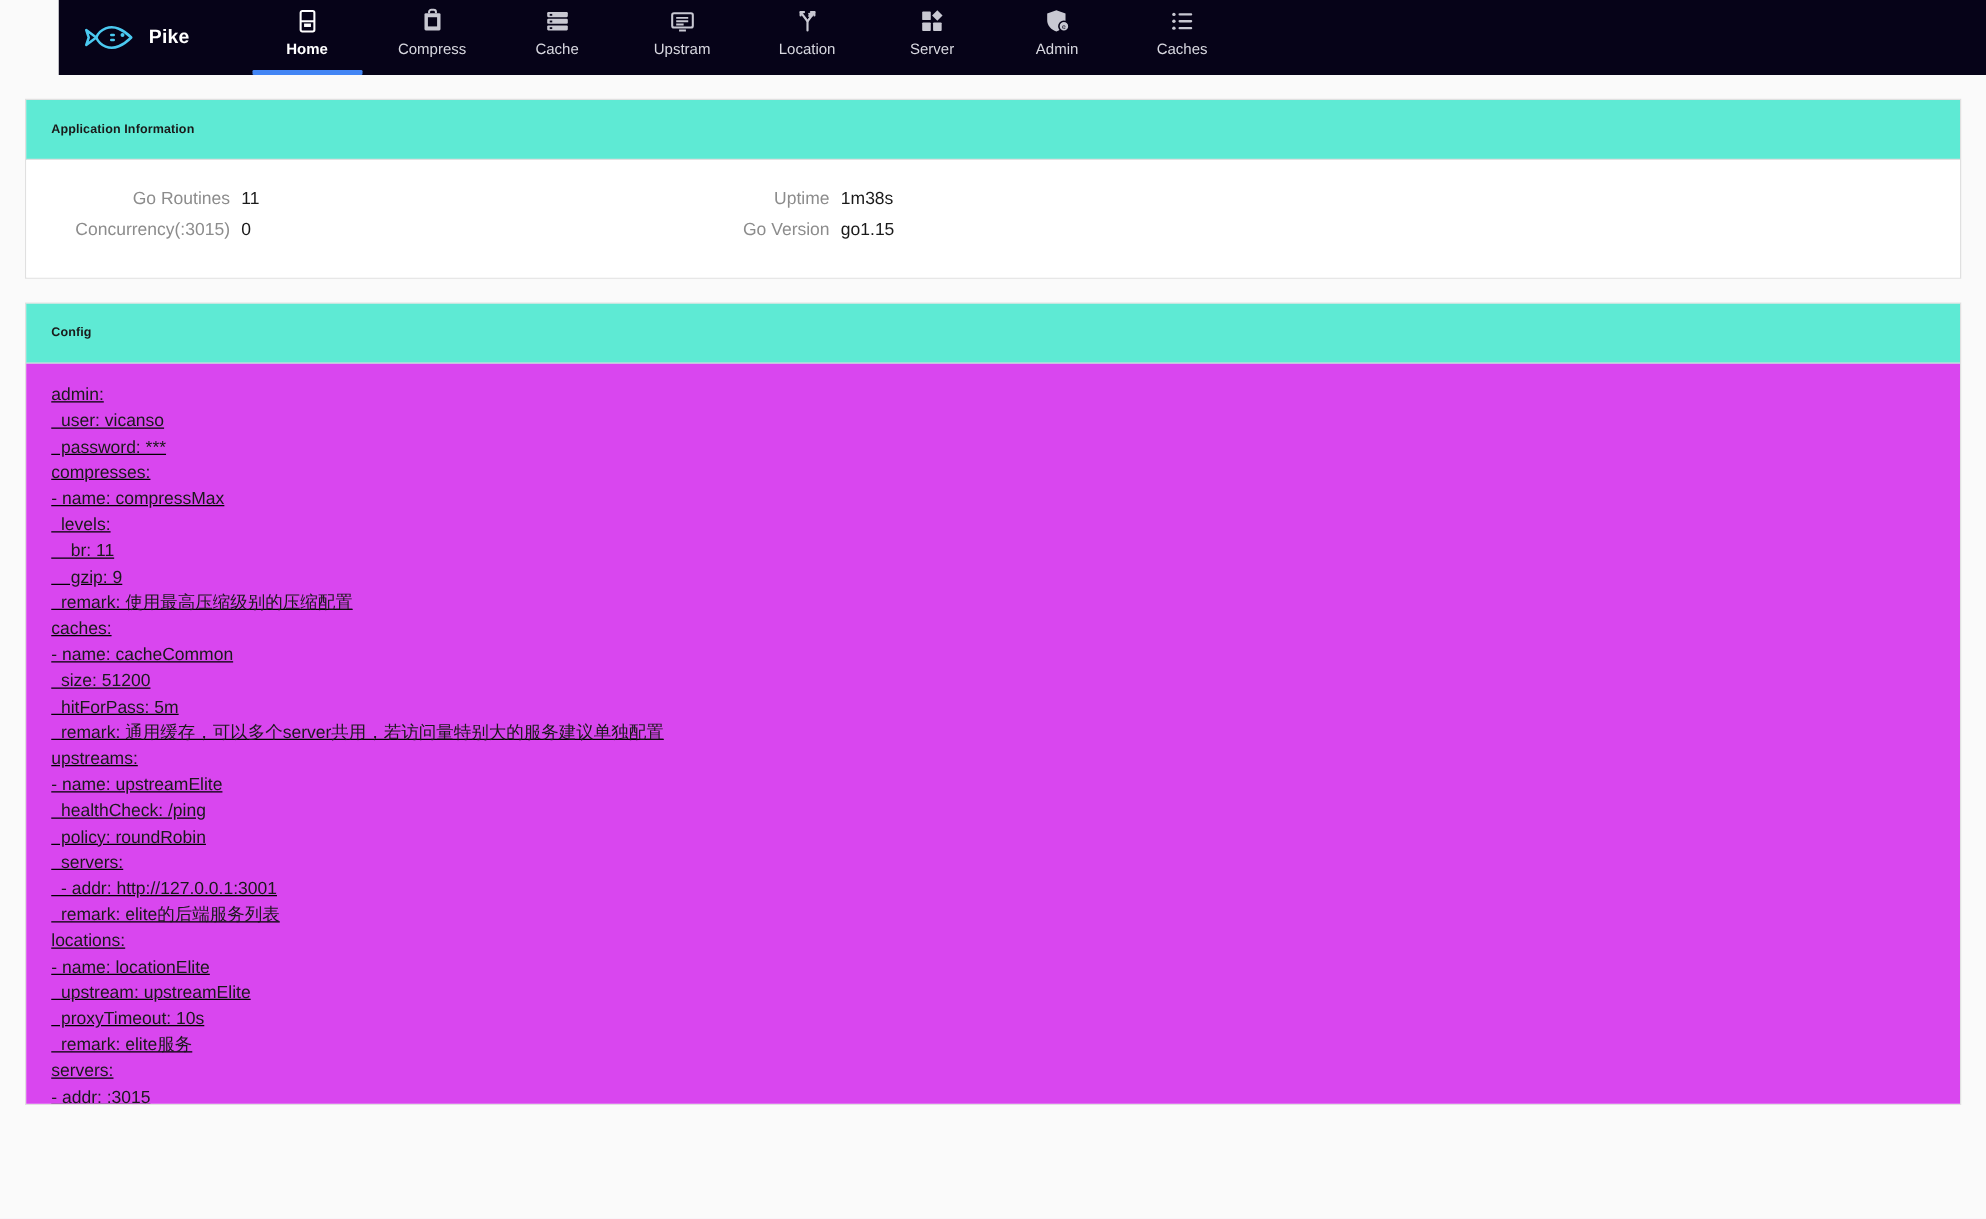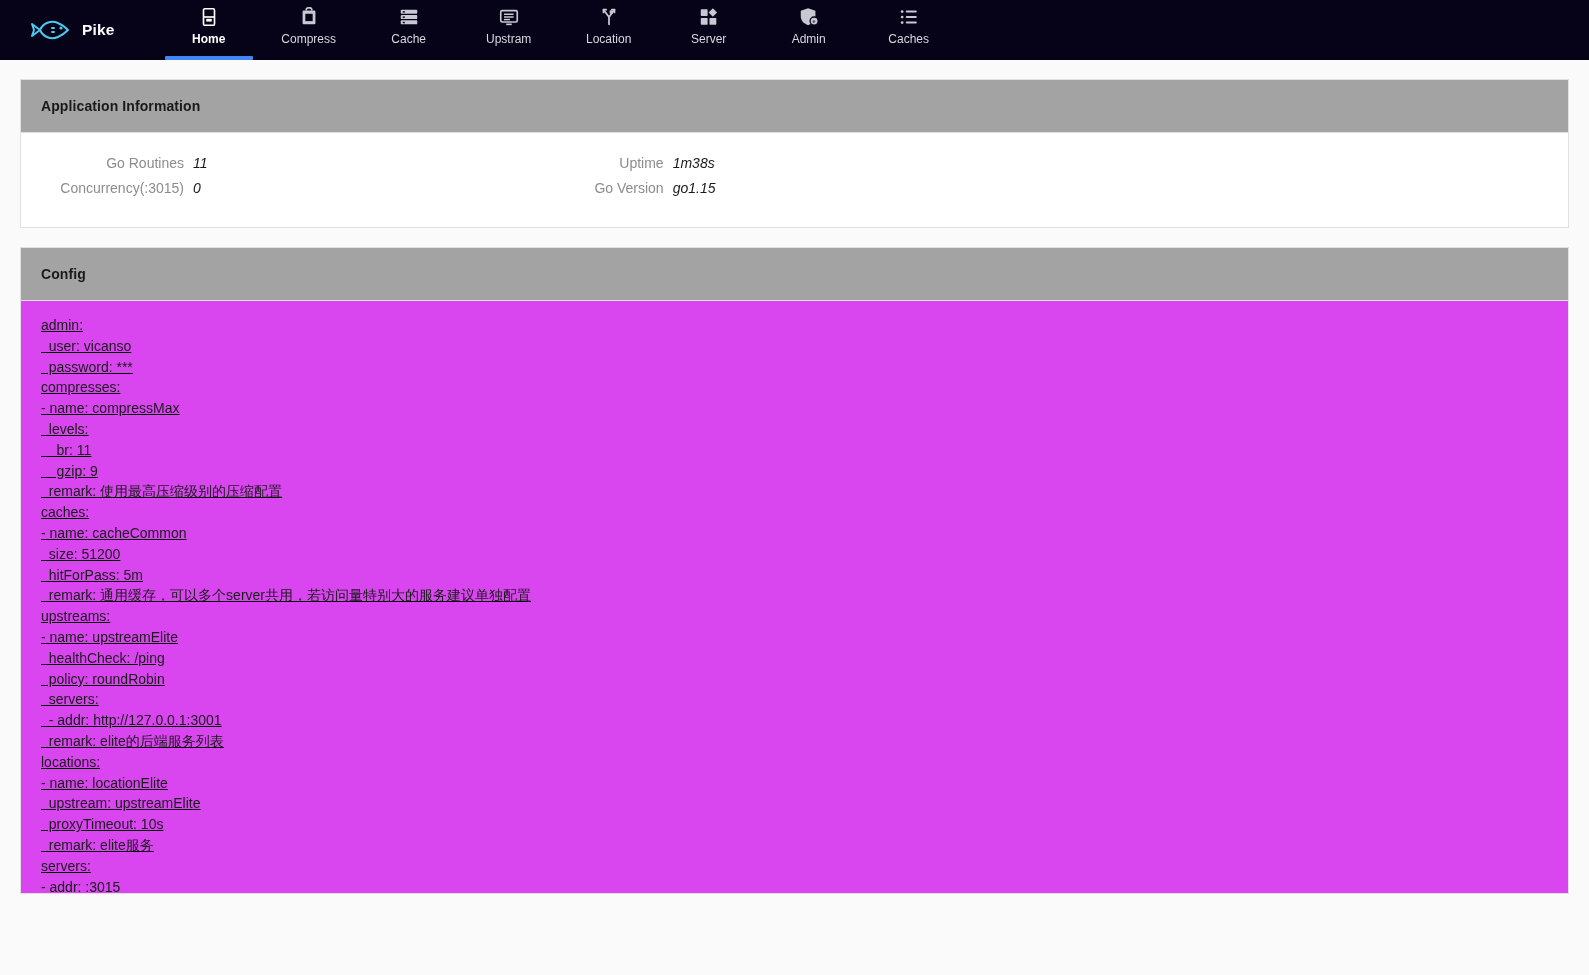--- a/index.html
+++ b/index.html
@@ -14,23 +14,24 @@
     -webkit-font-smoothing: antialiased;
   }
 
   
   .navbar {
     position: relative;
     height: 60px;
     background: #060318;
     display: flex;
     align-items: center;
-    padding-left: 28px;
+    padding-left: 18px;
     color: #ffffff;
     user-select: none;
+    margin-left: 47px;
   }
   .brand {
     display: flex;
     align-items: center;
     gap: 10px;
     padding-right: 44px;
     height: 60px;
   }
   .brand-logo { width: 44px; height: 30px; display: block; flex: none; }
   .brand-name {
@@ -81,24 +82,24 @@
     background: #fafafa;
     height: 915px;
   }
 
   .card {
     background: #ffffff;
     border: 1px solid #e0e0e0;
     margin-bottom: 19px;
   }
   .card-header {
-    background: #a3a3a3;
+    background: #5eead4;
     border-bottom: 1px solid #e0e0e0;
     padding: 18px 20px;
-    font-size: 14px;
+    font-size: 10px;
     font-weight: bold;
     color: #1a1a1a;
     letter-spacing: .1px;
   }
   .card-body { padding: 18px 20px 22px 20px; background: #ffffff; }
 
   
   .desc-grid {
     display: grid;
     grid-template-columns: repeat(3, 1fr);
@@ -120,21 +121,20 @@
     text-align: right;
     color: #8c8c8c;
     font-size: 14px;
     padding-right: 9px;
     white-space: nowrap;
   }
   .desc-value {
     color: #1a1a1a;
     font-size: 14px;
     white-space: nowrap;
-    font-style: italic;
   }
   .desc-col.c1 .desc-label { width: 152px; }
   .desc-col.c2 .desc-label { width: 142px; }
   .desc-col.c3 .desc-label { width: 126px; }
 
   
   .config-body {
     padding: 14px 20px 0 20px;
     background: #d946ef;
     overflow: hidden;

